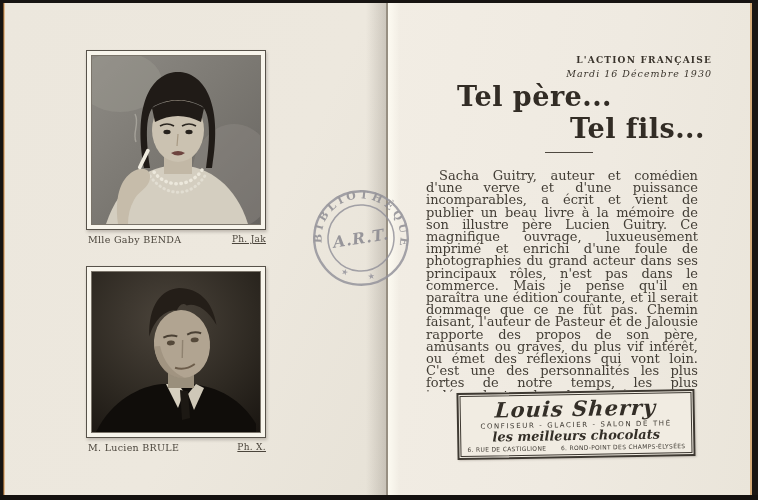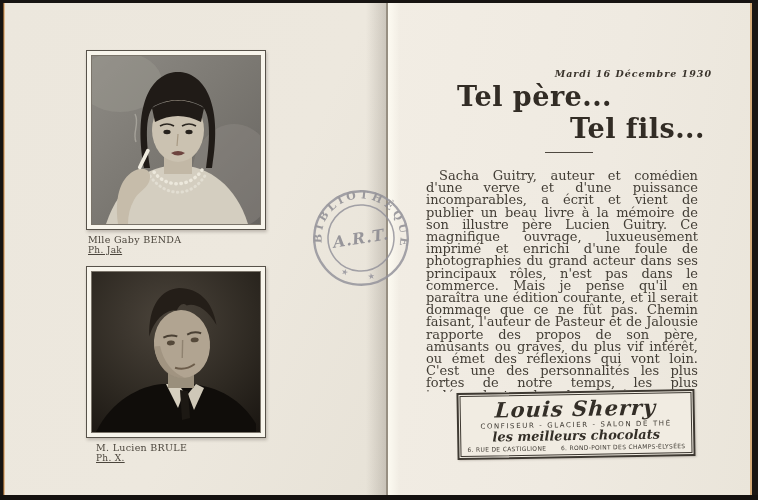--- a/index.html
+++ b/index.html
@@ -17,34 +17,34 @@
   .gutter-shadow{position:absolute;left:366px;top:3px;width:20px;height:492px;
         background:linear-gradient(to right, rgba(60,50,40,0), rgba(60,50,40,.18));}
   .gutter-line{position:absolute;left:386px;top:3px;width:2px;height:492px;background:#978f82;}
   .gutter-highlight{position:absolute;left:388px;top:3px;width:12px;height:492px;
         background:linear-gradient(to right, rgba(255,253,244,.85), rgba(255,253,244,0));}
   
   .photo-frame{position:absolute;background:#f8f5ec;border:1px solid #57524a;padding:4px;
         box-shadow:1px 2px 3px rgba(50,40,30,.25);}
   .photo-frame svg{display:block;border:1px solid #7a746a;}
   .caption{position:absolute;width:178px;display:flex;justify-content:space-between;
-        font-size:9.5px;color:#4b453c;letter-spacing:.3px;flex-direction:column;}
+        font-size:9.5px;color:#4b453c;letter-spacing:.3px;}
   .caption .credit{font-size:9px;text-decoration:underline;}
   #photo1{left:86px;top:50px;}
   #cap1{left:88px;top:234px;}
   #photo2{left:86px;top:266px;}
-  #cap2{left:88px;top:442px;margin-left:8px;}
+  #cap2{left:88px;top:442px;}
   
   #stamp{position:absolute;left:306px;top:183px;width:110px;height:110px;opacity:.82;
         transform:rotate(4deg);}
   
   .masthead{position:absolute;left:450px;top:55px;width:262px;text-align:right;
         font-weight:bold;font-size:9px;letter-spacing:1.2px;color:#3a342c;}
   .dateline{position:absolute;left:450px;top:68px;width:262px;text-align:right;
-        font-weight:bold;font-style:italic;font-size:9.5px;letter-spacing:1px;color:#3a342c;}
+        font-weight:normal;font-style:italic;font-size:9.5px;letter-spacing:1px;color:#3a342c;}
   .title1{position:absolute;left:457px;top:81px;font-size:27px;font-weight:bold;
         color:#322c25;letter-spacing:.5px;}
   .title2{position:absolute;left:570px;top:113px;font-size:27px;font-weight:bold;
         color:#322c25;letter-spacing:.5px;}
   .title-rule{position:absolute;left:545px;top:152px;width:48px;height:0;
         border-top:1.5px solid #4e4840;}
   .article{position:absolute;left:426px;top:170px;width:272px;height:222px;overflow:hidden;
         font-size:13px;line-height:12.2px;text-align:justify;color:#423d35;}
   .article p{margin:0;text-indent:13px;}
   .article p + p{margin-top:3px;}
@@ -148,20 +148,21 @@
       <path id="arcTop" d="M 21,78 A 43,43 0 1 1 99,78" fill="none"></path>
     </defs>
     <text font-family="DejaVu Serif, serif" font-size="12" font-weight="bold" fill="#8a8990" letter-spacing="3.5">
       <textPath href="#arcTop" startOffset="50%" text-anchor="middle">BIBLIOTHÈQUE</textPath>
     </text>
     <text x="60" y="66" text-anchor="middle" font-family="DejaVu Serif, serif" font-size="17" font-weight="bold" font-style="italic" fill="#85848c" letter-spacing="1" transform="rotate(-13 60 60)">A.R.T.</text>
     <text x="41" y="101" font-size="9" fill="#92919a" transform="rotate(14 44 98)">★</text>
     <text x="70" y="104" font-size="9" fill="#92919a" transform="rotate(-12 73 101)">★</text>
   </svg>
 
+  <div class="masthead">L'ACTION FRANÇAISE</div>
   <div class="dateline">Mardi 16 Décembre 1930</div>
   <div class="title1">Tel père...</div>
   <div class="title2">Tel fils...</div>
   <div class="title-rule"></div>
   <div class="article">
     <p>Sacha Guitry, auteur et comédien d'une verve et d'une puissance incomparables, a écrit et vient de publier un beau livre à la mémoire de son illustre père Lucien Guitry. Ce magnifique ouvrage, luxueusement imprimé et enrichi d'une foule de photographies du grand acteur dans ses principaux rôles, n'est pas dans le commerce. Mais je pense qu'il en paraîtra une édition courante, et il serait dommage que ce ne fût pas. Chemin faisant, l'auteur de Pasteur et de Jalousie rapporte des propos de son père, amusants ou graves, du plus vif intérêt, ou émet des réflexions qui vont loin. C'est une des personnalités les plus fortes de notre temps, les plus indépendantes, les plus carrées, que ce grand producteur, ce Sacha en qui revit la verve d'un Calderon, et qui bouscule d'un haussement d'épaules la sottise et la prétention. L'amour filial, pieusement mais vigoureusement exprimé, lui ajoute une parure de plus.</p>
     <p>Premier dans son art, Lucien Guitry amena ou ramena, sur la scène française, ce que mon père appelait « le divin naturel », ce qui n'excluait chez lui, Guitry, ni l'érudition (il était fin en profondeur), ni l'optique indispensable au théâtre. Doué d'un beau visage, qu'il</p>
   </div>
 
   <div class="ad-outer">

